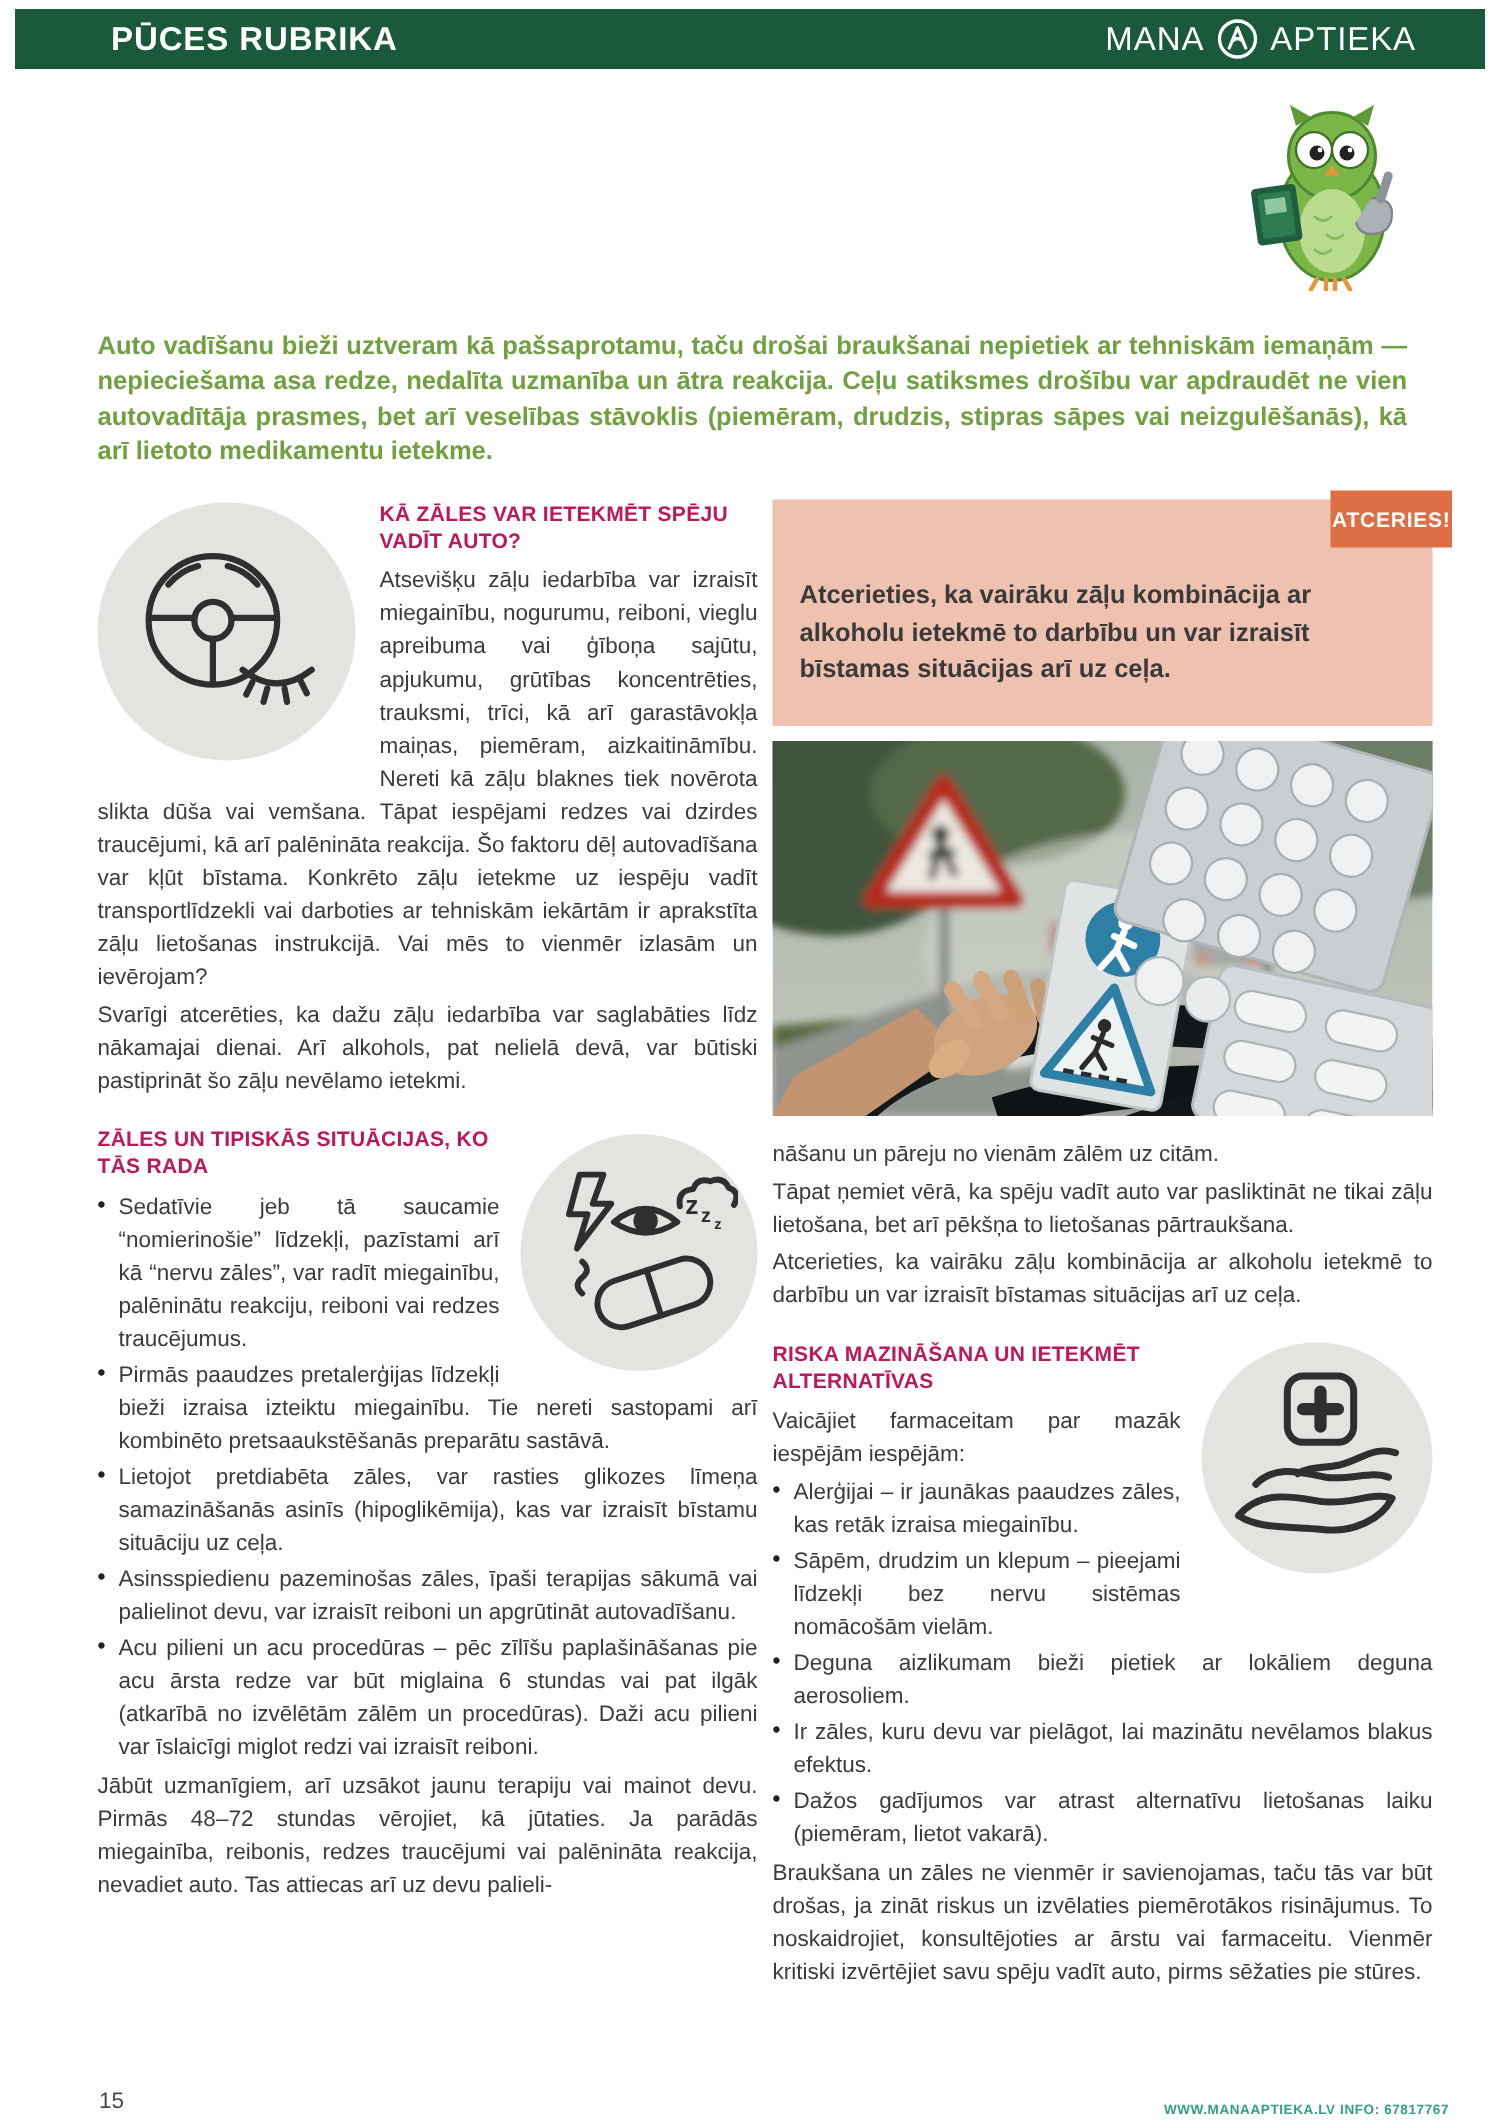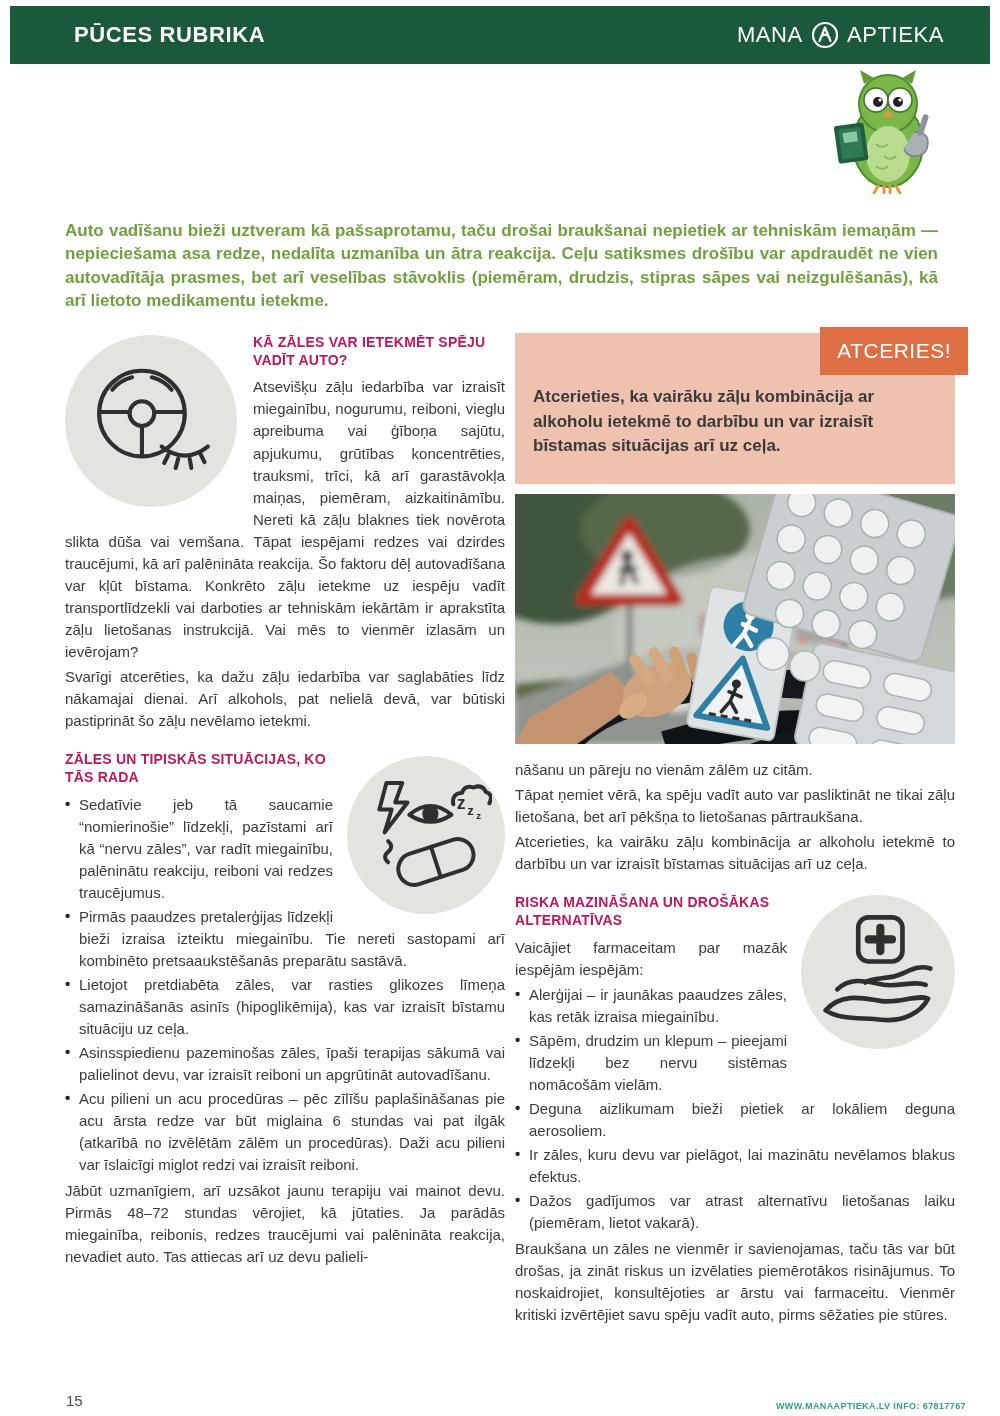--- a/index.html
+++ b/index.html
@@ -1,20 +1,20 @@
 <!DOCTYPE html>
 <html lang="lv"><head>
 <meta charset="utf-8">
 <style>
   html,body{margin:0;padding:0;background:#fff;}
   .page{position:relative;width:1000px;height:1416px;background:#fff;overflow:hidden;
         font-family:"Liberation Sans",sans-serif;}
 
   
-  .topbar{position:absolute;left:10px;top:6px;width:980px;height:58px;background:#1a593a;
+  .topbar{position:absolute;left:10px;top:6px;width:980px;height:40px;background:#1a593a;
           color:#fff;display:flex;align-items:center;justify-content:space-between;
           padding:0 46px 0 64px;box-sizing:border-box;}
   .rubric{font-size:22px;font-weight:700;letter-spacing:.6px;}
   .brand{display:flex;align-items:center;gap:7px;font-size:22px;font-weight:400;letter-spacing:.6px;}
 
   
   .title{position:absolute;left:66px;top:70px;color:#9c1f47;font-size:44px;font-weight:700;
          line-height:1.22;letter-spacing:-.5px;}
   .owl{position:absolute;left:826px;top:66px;width:118px;height:128px;}
 
@@ -36,21 +36,21 @@
   ul.bl{list-style:none;margin:2px 0 4px;padding:0;}
   ul.bl li{position:relative;padding-left:14px;margin:0 0 2px;}
   ul.bl li::before{content:"•";position:absolute;left:0;top:-1px;color:#222;font-weight:700;}
   .sect-gap{margin-top:18px;}
 
   
   .remember{position:relative;background:#eec2ae;color:#3a3a3a;padding:52px 22px 25px 18px;
             font-size:17px;line-height:1.45;font-weight:700;width:440px;box-sizing:border-box;
             margin-bottom:10px;text-align:left;}
   .remember .tab{position:absolute;top:-6px;right:-13px;background:#de6f44;color:#fff;
-                 font-size:21px;font-weight:400;padding:9px 17px;letter-spacing:.5px;}
+                 font-size:14px;font-weight:700;padding:9px 1px;letter-spacing:.5px;}
 
   .photo{width:440px;height:250px;display:block;margin:0 0 15px;}
 
   
   .pageno{position:absolute;left:66px;top:1392px;font-size:15px;color:#4a4a4a;}
   .website{position:absolute;right:34px;top:1401px;font-size:9px;color:#2f9f85;font-weight:700;
            letter-spacing:.4px;}
 </style>
 </head>
 <body>
@@ -268,21 +268,21 @@
     <div class="sect-gap">
       <div class="circle c3">
         <svg width="128" height="128" viewBox="0 0 110 110" fill="none" stroke="#2f2f2f" stroke-width="4" stroke-linecap="round" stroke-linejoin="round">
           <rect x="38" y="8" width="38" height="38" rx="9"></rect>
           <path d="M57,17 L57,37 M47,27 L67,27" stroke-width="7"></path>
           <path d="M100,52 C88,48 80,56 68,59 C58,61 50,60 44,64"></path>
           <path d="M20,70 C32,58 48,64 60,66 C74,68 86,62 96,66"></path>
           <path d="M10,88 C24,72 44,78 58,80 C74,82 88,74 98,78 C92,90 76,98 58,96 C40,94 22,96 10,88 Z"></path>
         </svg>
       </div>
-      <h3 class="sect">RISKA MAZINĀŠANA UN DROŠĀKAS ALTERNATĪVAS</h3>
+      <h3 class="sect">RISKA MAZINĀŠANA UN IETEKMĒT ALTERNATĪVAS</h3>
       <p>Vaicājiet farmaceitam par mazāk iespējām iespējām:</p>
       <ul class="bl">
         <li>Alerģijai – ir jaunākas paaudzes zāles, kas retāk izraisa miegainību.</li>
         <li>Sāpēm, drudzim un klepum – pieejami līdzekļi bez nervu sistēmas nomācošām vielām.</li>
         <li>Deguna aizlikumam bieži pietiek ar lokāliem deguna aerosoliem.</li>
         <li>Ir zāles, kuru devu var pielāgot, lai mazinātu nevēlamos blakus efektus.</li>
         <li>Dažos gadījumos var atrast alternatīvu lietošanas laiku (piemēram, lietot vakarā).</li>
       </ul>
       <p>Braukšana un zāles ne vienmēr ir savienojamas, taču tās var būt drošas, ja zināt riskus un izvēlaties piemērotākos risinājumus. To noskaidrojiet, konsultējoties ar ārstu vai farmaceitu. Vienmēr kritiski izvērtējiet savu spēju vadīt auto, pirms sēžaties pie stūres.</p>
     </div>

